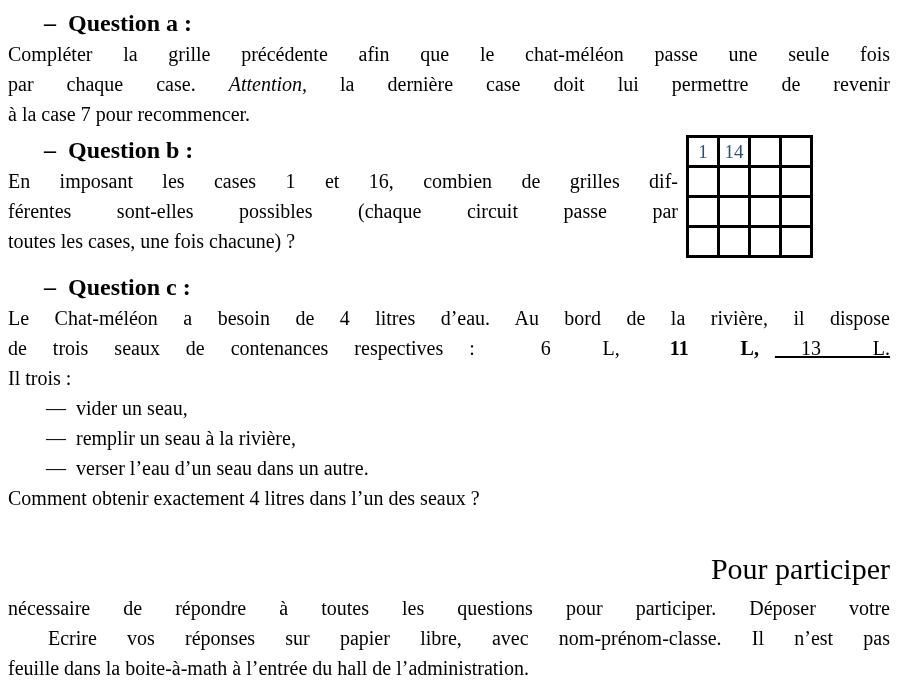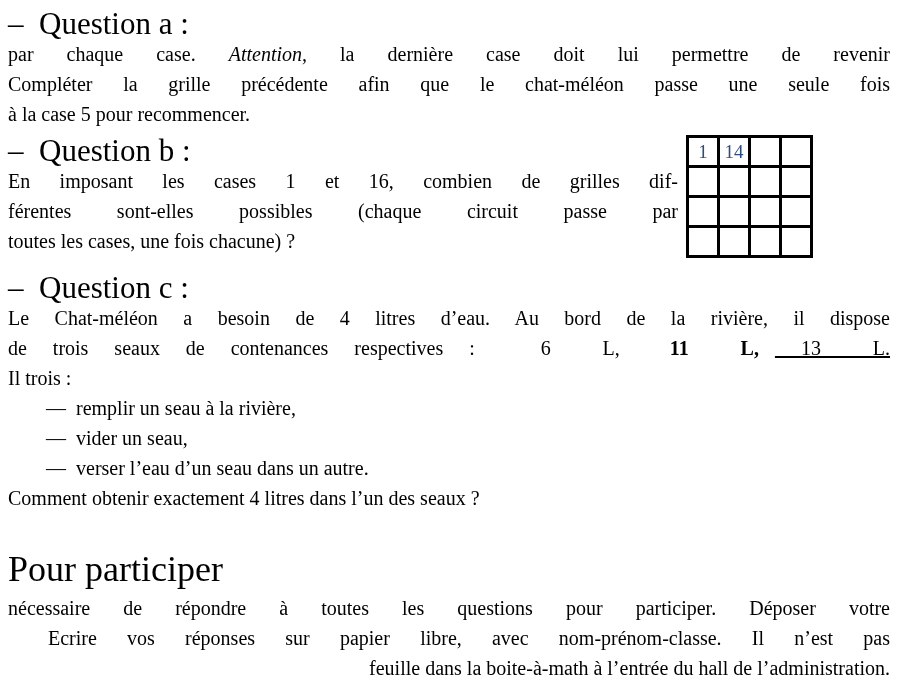--- a/index.html
+++ b/index.html
@@ -12,24 +12,25 @@
     font-family: "Liberation Serif", serif;
     font-size: 20px;
     overflow: hidden;
   }
   .page { padding: 8px 16px 0 8px; }
 
   .line { line-height: 30px; }
   .just { text-align: justify; text-align-last: justify; text-justify: inter-word; }
 
   .qheading {
-    font-size: 31px;
-    font-weight: normal;
+    font-size: 24px;
+    font-weight: bold;
     line-height: 31px;
     white-space: nowrap;
+    margin-left: 36px;
   }
 
   .qb-section { margin-top: 6px; }
 
   .grid-table {
     float: right;
     margin: 0 77px 0 8px;
     border-collapse: collapse;
   }
   .grid-table td {
@@ -47,40 +48,40 @@
   .qc-section { clear: both; margin-top: 16px; }
 
   .cap-1 { margin-left: 40px; }
   .cap-2 { margin-left: 24px; font-weight: bold; }
   .cap-3 { margin-left: 16px; text-decoration: underline; }
 
   .list-item { padding-left: 38px; }
 
   .footer-title {
     margin-top: 38px;
-    font-size: 36px;
+    font-size: 30px;
     line-height: 36px;
-    text-align: left;
+    text-align: right;
   }
   .footer-para { margin-top: 6px; }
   .indent { text-indent: 40px; }
-  .right-line { text-align: right; line-height: 30px; }
+  .right-line { line-height: 30px; }
 
   em { font-style: italic; }
 </style>
 </head>
 <body>
 
 <div class="page">
 
   <div class="qa-section">
     <div class="qheading">–&nbsp; Question a :</div>
+    <div class="line just">Compléter la grille précédente afin que le chat-méléon passe une seule fois</div>
     <div class="line just"><span>par chaque case. </span><em>Attention,</em><span> la dernière case doit lui permettre de revenir</span></div>
-    <div class="line just">Compléter la grille précédente afin que le chat-méléon passe une seule fois</div>
-    <div class="line">à la case 5 pour recommencer.</div>
+    <div class="line">à la case 7 pour recommencer.</div>
   </div>
 
   <div class="qb-section">
     <table class="grid-table">
       <tbody>
         <tr>
           <td>1</td>
           <td>14</td>
           <td></td>
           <td></td>
@@ -109,22 +110,22 @@
     <div class="line just">En imposant les cases 1 et 16, combien de grilles dif-</div>
     <div class="line just">férentes sont-elles possibles (chaque circuit passe par</div>
     <div class="line">toutes les cases, une fois chacune) ?</div>
   </div>
 
   <div class="qc-section">
     <div class="qheading">–&nbsp; Question c :</div>
     <div class="line just">Le Chat-méléon a besoin de 4 litres d’eau. Au bord de la rivière, il dispose</div>
     <div class="line just"><span>de trois seaux de contenances respectives :</span><span class="cap-1"> 6&nbsp;&nbsp;L,</span><span class="cap-2"> 11&nbsp;&nbsp;L,</span><span class="cap-3"> 13&nbsp;&nbsp;L.</span></div>
     <div class="line">Il trois :</div>
+    <div class="line list-item">—&nbsp; vider un seau,</div>
     <div class="line list-item">—&nbsp; remplir un seau à la rivière,</div>
-    <div class="line list-item">—&nbsp; vider un seau,</div>
     <div class="line list-item">—&nbsp; verser l’eau d’un seau dans un autre.</div>
     <div class="line">Comment obtenir exactement 4 litres dans l’un des seaux ?</div>
   </div>
 
   <div class="footer-section">
     <div class="footer-title">Pour participer</div>
     <div class="footer-para">
       <div class="line just">nécessaire de répondre à toutes les questions pour participer. Déposer votre</div>
       <div class="line just indent">Ecrire vos réponses sur papier libre, avec nom-prénom-classe. Il n’est pas</div>
       <div class="right-line">feuille dans la boite-à-math à l’entrée du hall de l’administration.</div>

